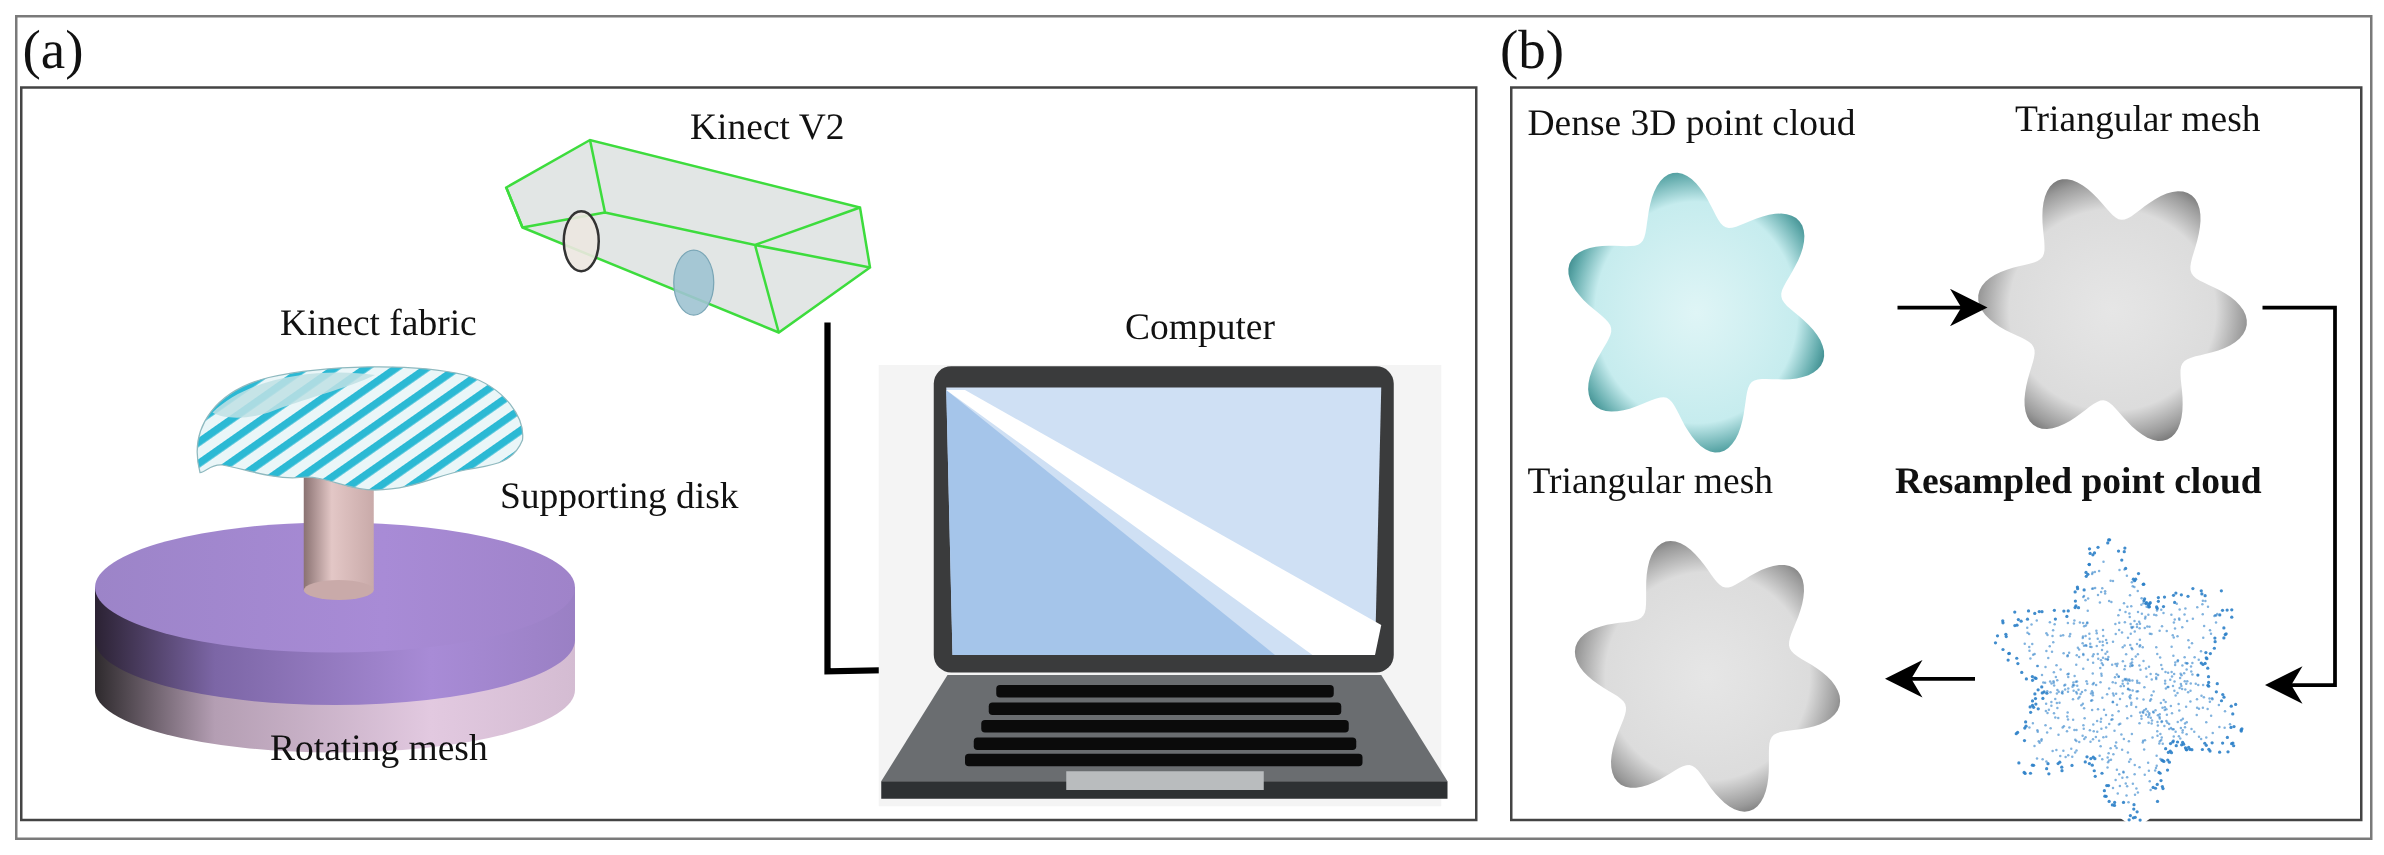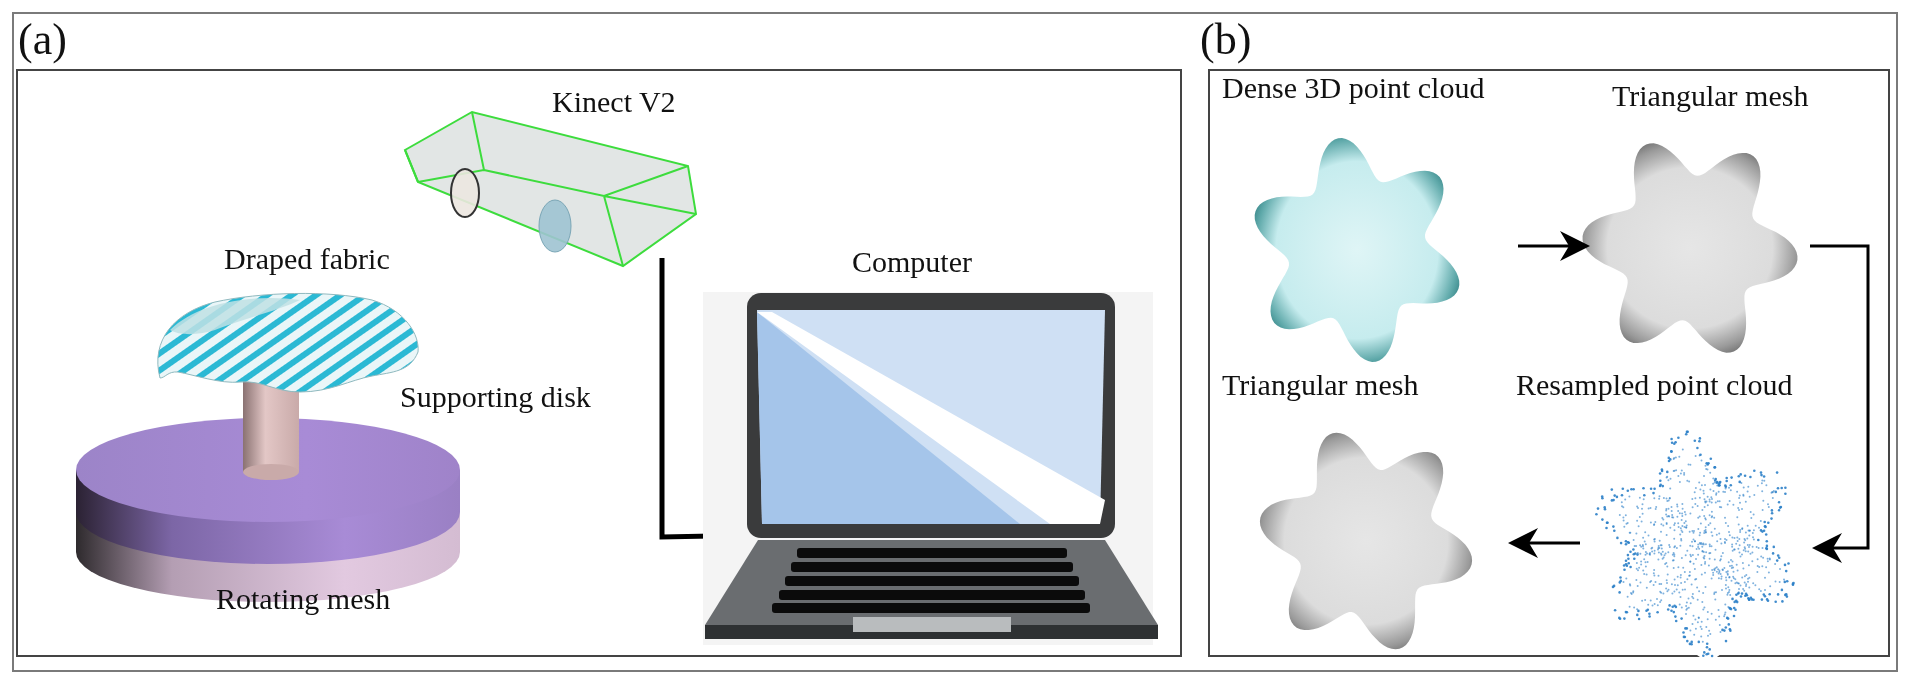--- a/index.html
+++ b/index.html
@@ -1031,21 +1031,21 @@
         <path d="M1461.6,541.0L1465.2,544.6L1468.1,548.5L1470.3,552.5L1471.7,556.6L1472.1,560.7L1471.6,564.6L1470.1,568.3L1467.7,571.6L1464.5,574.6L1460.7,577.2L1456.2,579.3L1451.4,580.9L1446.4,582.2L1441.4,583.1L1436.6,583.8L1432.1,584.3L1428.0,584.9L1424.4,585.6L1421.5,586.5L1419.1,587.8L1417.4,589.6L1416.2,591.9L1415.5,594.8L1415.2,598.4L1415.1,602.4L1415.1,607.0L1415.1,612.0L1415.0,617.3L1414.6,622.6L1413.8,627.9L1412.6,633.0L1410.9,637.6L1408.7,641.6L1406.0,644.9L1402.9,647.3L1399.4,648.8L1395.6,649.3L1391.6,648.8L1387.5,647.4L1383.5,645.2L1379.5,642.2L1375.8,638.6L1372.2,634.7L1369.0,630.7L1366.0,626.6L1363.3,622.7L1360.8,619.3L1358.5,616.4L1356.2,614.2L1354.0,612.7L1351.6,612.0L1349.1,612.1L1346.4,612.9L1343.3,614.4L1339.9,616.4L1336.1,618.7L1332.0,621.2L1327.6,623.7L1323.0,626.0L1318.2,627.9L1313.4,629.3L1308.8,630.1L1304.3,630.1L1300.3,629.3L1296.7,627.7L1293.8,625.2L1291.5,622.1L1289.9,618.2L1289.0,613.8L1288.8,609.0L1289.3,603.9L1290.3,598.7L1291.8,593.5L1293.5,588.5L1295.4,583.8L1297.2,579.4L1298.8,575.4L1300.0,571.8L1300.7,568.7L1300.8,565.9L1300.2,563.4L1298.9,561.2L1296.8,559.1L1294.1,557.0L1290.8,554.9L1287.0,552.7L1282.8,550.2L1278.6,547.4L1274.4,544.4L1270.4,541.0L1266.8,537.4L1263.9,533.5L1261.7,529.5L1260.3,525.4L1259.9,521.3L1260.4,517.4L1261.9,513.7L1264.3,510.4L1267.5,507.4L1271.3,504.8L1275.8,502.7L1280.6,501.1L1285.6,499.8L1290.6,498.9L1295.4,498.2L1299.9,497.7L1304.0,497.1L1307.6,496.4L1310.5,495.5L1312.9,494.2L1314.6,492.4L1315.8,490.1L1316.5,487.2L1316.8,483.6L1316.9,479.6L1316.9,475.0L1316.9,470.0L1317.0,464.7L1317.4,459.4L1318.2,454.1L1319.4,449.0L1321.1,444.4L1323.3,440.4L1326.0,437.1L1329.1,434.7L1332.6,433.2L1336.4,432.7L1340.4,433.2L1344.5,434.6L1348.5,436.8L1352.5,439.8L1356.2,443.4L1359.8,447.3L1363.0,451.3L1366.0,455.4L1368.7,459.3L1371.2,462.7L1373.5,465.6L1375.8,467.8L1378.0,469.3L1380.4,470.0L1382.9,469.9L1385.6,469.1L1388.7,467.6L1392.1,465.6L1395.9,463.3L1400.0,460.8L1404.4,458.3L1409.0,456.0L1413.8,454.1L1418.6,452.7L1423.2,451.9L1427.7,451.9L1431.7,452.7L1435.3,454.3L1438.2,456.8L1440.5,459.9L1442.1,463.8L1443.0,468.2L1443.2,473.0L1442.7,478.1L1441.7,483.3L1440.2,488.5L1438.5,493.5L1436.6,498.2L1434.8,502.6L1433.2,506.6L1432.0,510.2L1431.3,513.3L1431.2,516.1L1431.8,518.6L1433.1,520.8L1435.2,522.9L1437.9,525.0L1441.2,527.1L1445.0,529.3L1449.2,531.8L1453.4,534.6L1457.6,537.6L1461.6,541.0Z" fill="url(#meshGrad)"></path>
       </g>
     </g>
 
   <line x1="1518" y1="246" x2="1584" y2="246" stroke="#000" stroke-width="3" marker-end="url(#arrowHead)"></line>
   <polyline points="1810,246 1868,246 1868,548 1818,548" fill="none" stroke="#000" stroke-width="3" marker-end="url(#arrowHead)"></polyline>
   <line x1="1580" y1="543" x2="1514" y2="543" stroke="#000" stroke-width="3" marker-end="url(#arrowHead)"></line>
 </svg>
 
 <div class="abs caption" style="left:552px; top:86px;">Kinect V2</div>
-<div class="abs caption" style="left:224px; top:243px;">Draped fabric</div>
-<div class="abs caption" style="left:852px; top:246px;">Computer</div>
+<div class="abs caption" style="left:224px; top:243px;">Kinect fabric</div>
+<div class="abs caption" style="left:900px; top:246px;">Computer</div>
 <div class="abs caption" style="left:400px; top:381px;">Supporting disk</div>
 <div class="abs caption" style="left:216px; top:583px;">Rotating mesh</div>
 
-<div class="abs caption" style="left:1222px; top:72px;">Dense 3D point cloud</div>
+<div class="abs caption" style="left:1222px; top:83px;">Dense 3D point cloud</div>
 <div class="abs caption" style="left:1612px; top:80px;">Triangular mesh</div>
-<div class="abs caption" style="left:1516px; top:369px;">Resampled point cloud</div>
+<div class="abs caption" style="left:1516px; top:369px;font-weight:bold;">Resampled point cloud</div>
 <div class="abs caption" style="left:1222px; top:369px;">Triangular mesh</div>
 
 </body></html>

